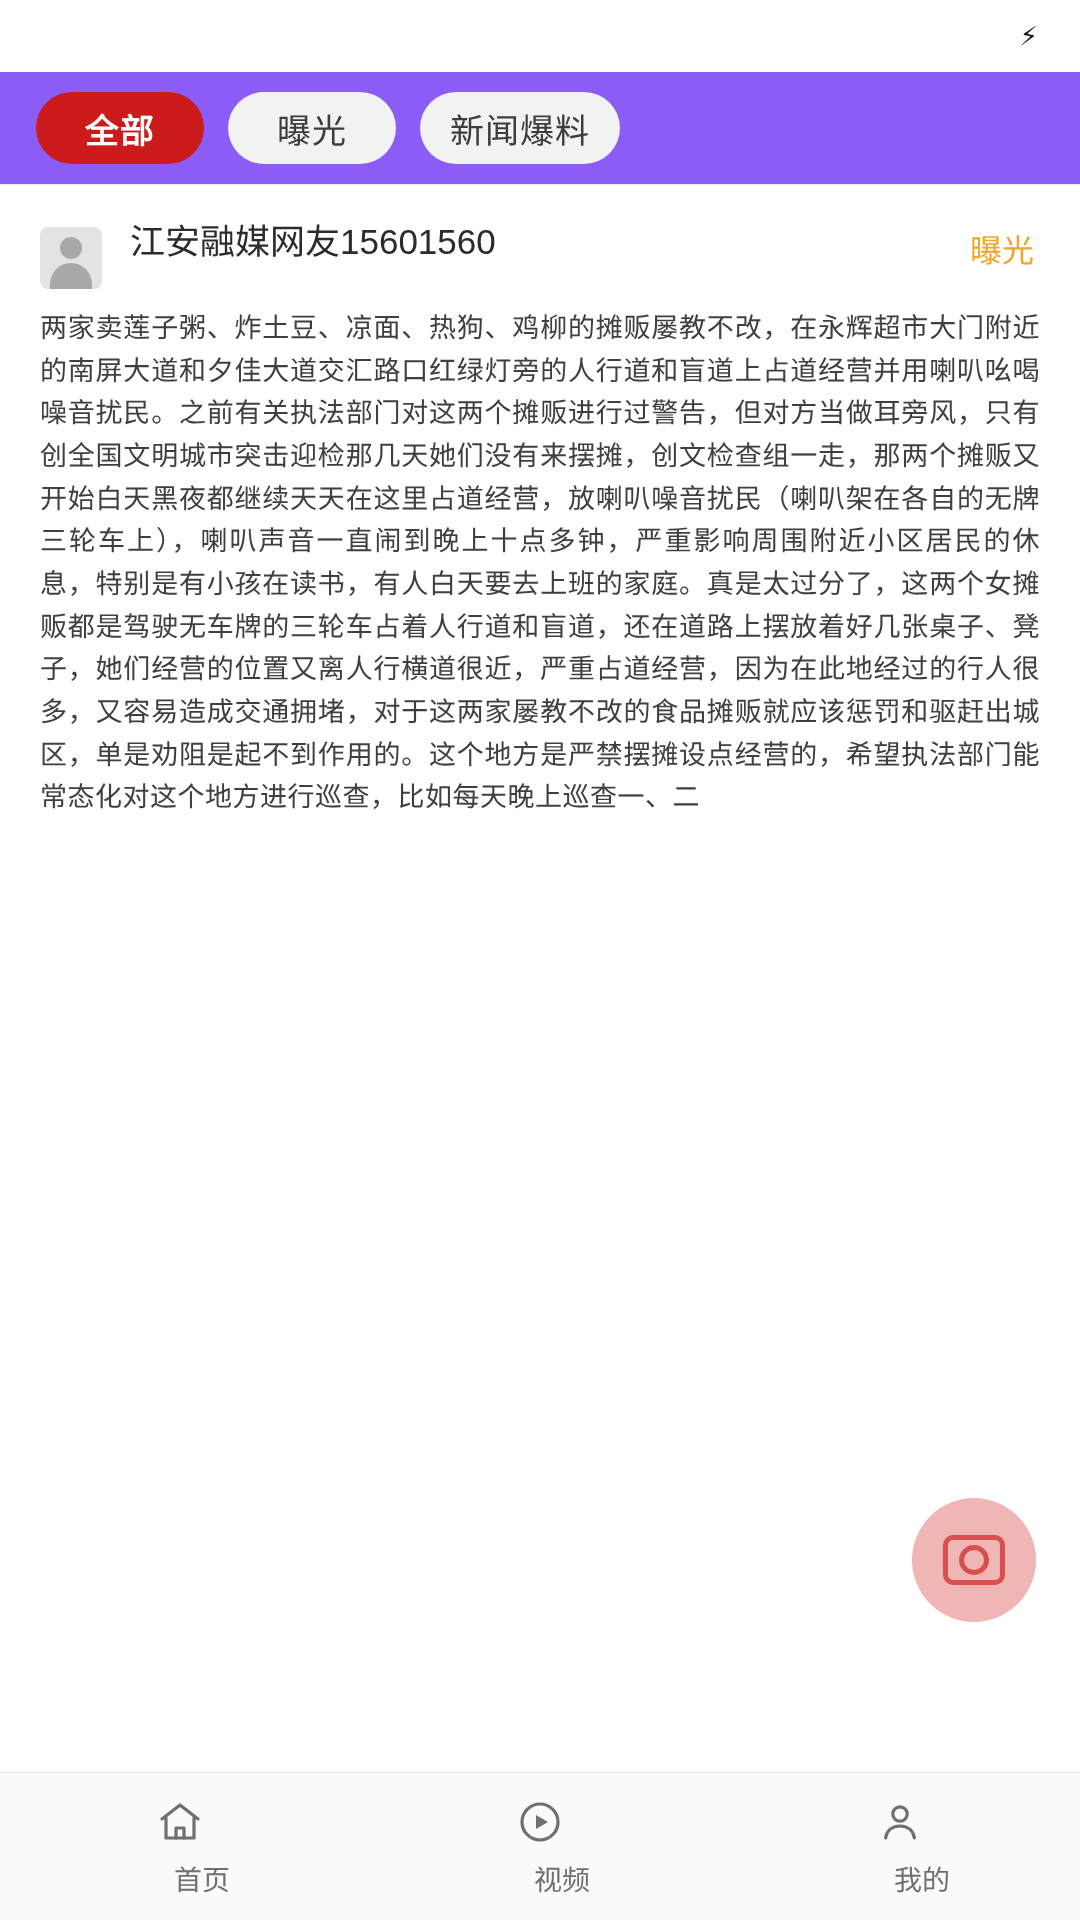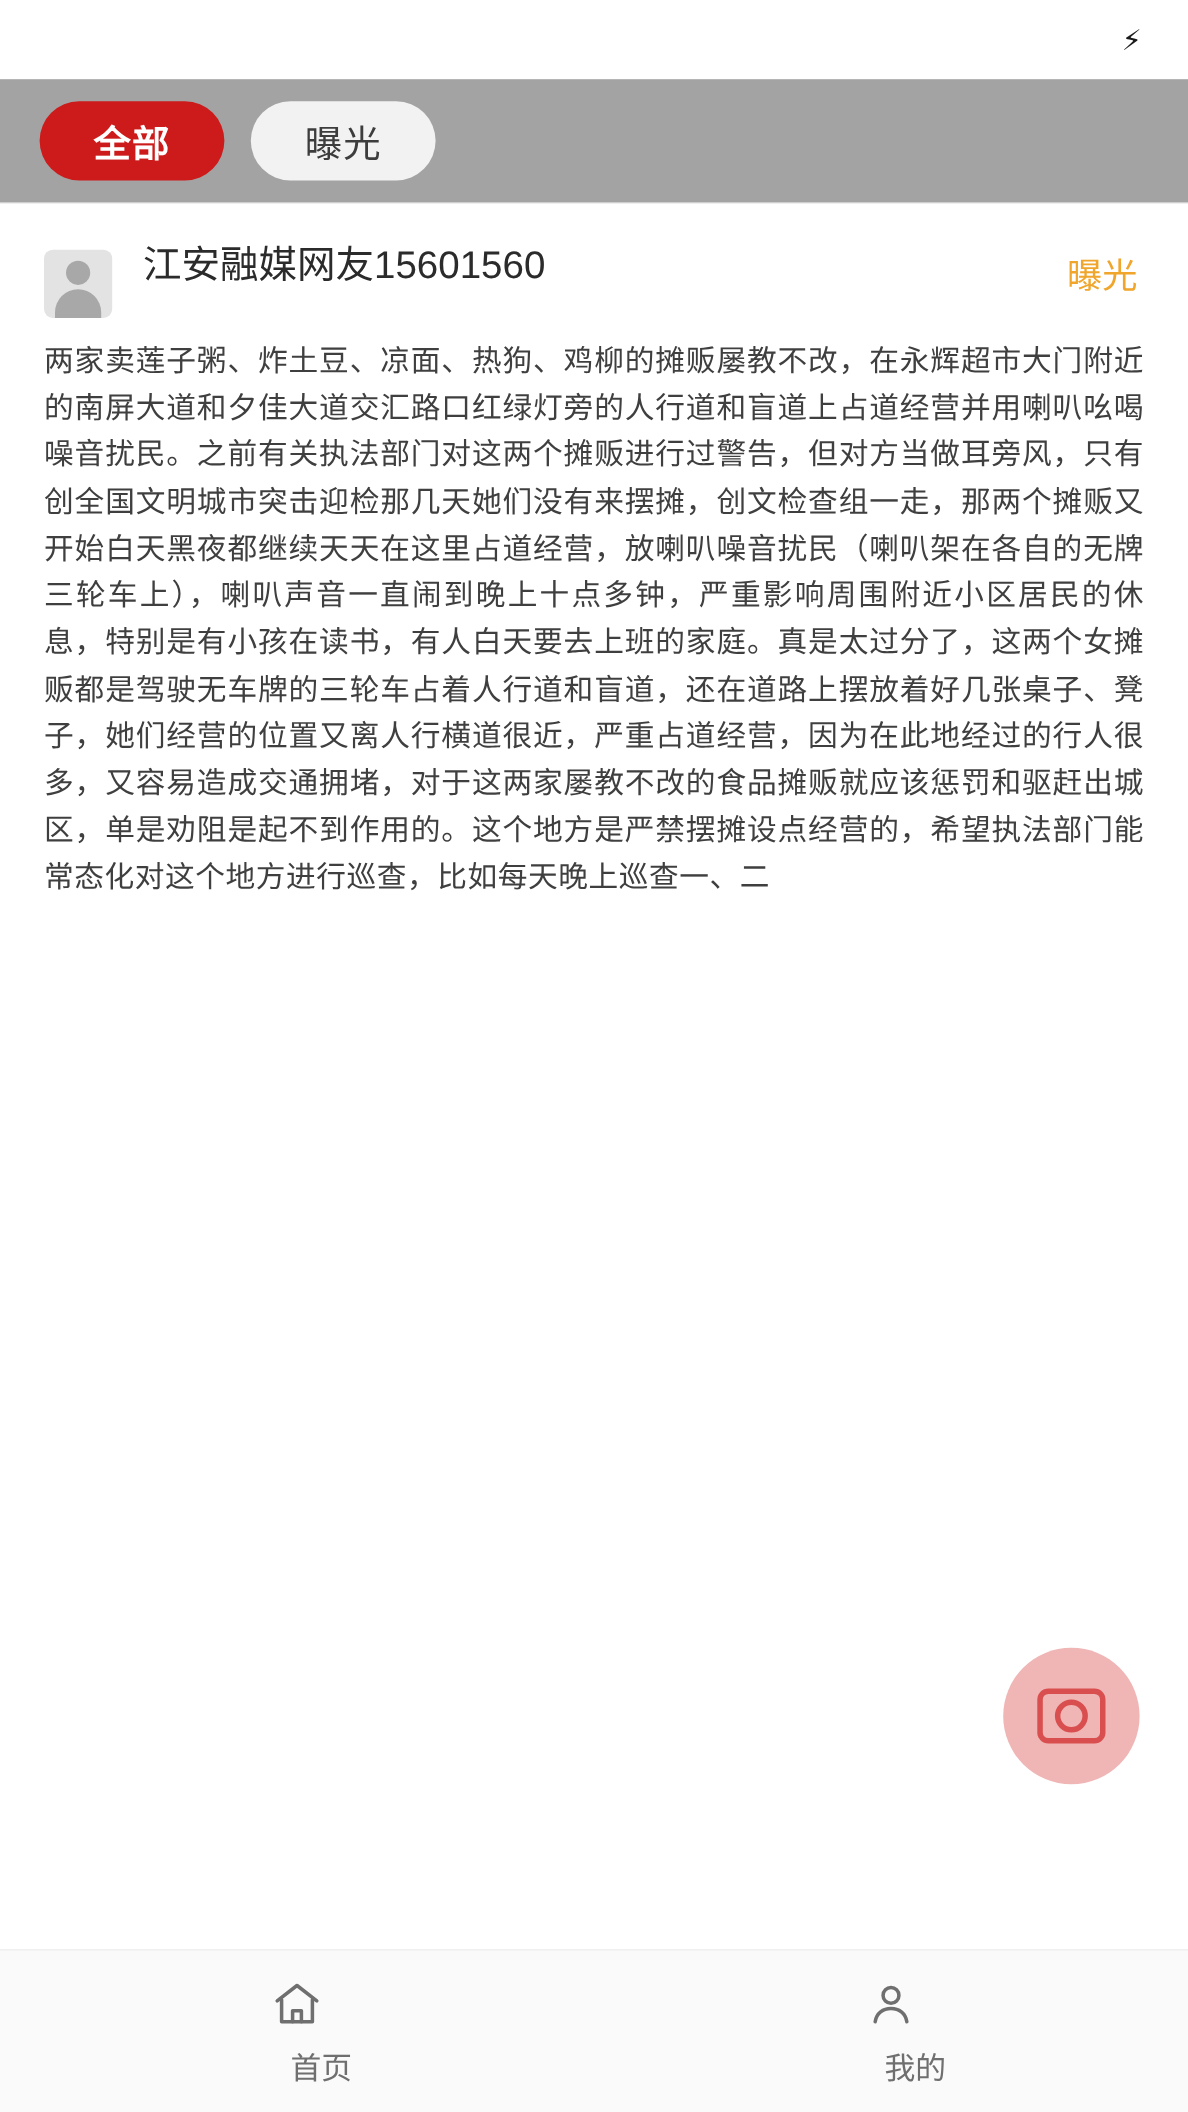--- a/index.html
+++ b/index.html
@@ -35,21 +35,21 @@
     line-height: 1;
   }
 
   
   .tab-bar {
     flex: 0 0 113px;
     display: flex;
     align-items: center;
     gap: 24px;
     padding: 0 36px;
-    background: #a3a3a3;
+    background: #8b5cf6;
     border-bottom: 1px solid #ececec;
   }
   .tab {
     height: 72px;
     min-width: 168px;
     padding: 0 30px;
     border-radius: 36px;
     background: #f2f2f2;
     color: #3d3d3d;
     font-size: 34px;
@@ -211,20 +211,23 @@
   <div class="status-bar">
     <span class="bolt-icon">⚡</span>
   </div>
 
   <div class="tab-bar">
     <div class="tab active">
       <span>全部</span>
     </div>
     <div class="tab">
       <span>曝光</span>
+    </div>
+    <div class="tab">
+      <span>新闻爆料</span>
     </div>
   </div>
 
   <div class="feed">
     <div class="post">
       <div class="post-head">
         <div class="avatar"></div>
         <div class="poster-block">
           <div class="poster-name">江安融媒网友15601560</div>
         </div>
@@ -244,20 +247,29 @@
       <span class="nav-icon">
         <svg width="48" height="48" viewBox="0 0 24 24" fill="none" stroke="#6f6f6f" stroke-width="1.6" stroke-linecap="round" stroke-linejoin="round">
           <path d="M3 10.5 12 3.5l9 7"></path>
           <path d="M5 10v10h14V10"></path>
           <path d="M10 20v-5h4v5"></path>
         </svg>
       </span>
       <span class="nav-label">首页</span>
     </div>
 
+    <div class="nav-item">
+      <span class="nav-icon">
+        <svg width="48" height="48" viewBox="0 0 24 24" fill="none" stroke="#6f6f6f" stroke-width="1.6" stroke-linecap="round" stroke-linejoin="round">
+          <circle cx="12" cy="12" r="9"></circle>
+          <path d="M10 8.5 16 12l-6 3.5z" fill="#6f6f6f" stroke="none"></path>
+        </svg>
+      </span>
+      <span class="nav-label">视频</span>
+    </div>
 
 
 
     <div class="nav-item">
       <span class="nav-icon">
         <svg width="48" height="48" viewBox="0 0 24 24" fill="none" stroke="#6f6f6f" stroke-width="1.6" stroke-linecap="round" stroke-linejoin="round">
           <circle cx="12" cy="8" r="3.6"></circle>
           <path d="M4.8 20c.6-4 3.6-6 7.2-6s6.6 2 7.2 6"></path>
         </svg>
       </span>

